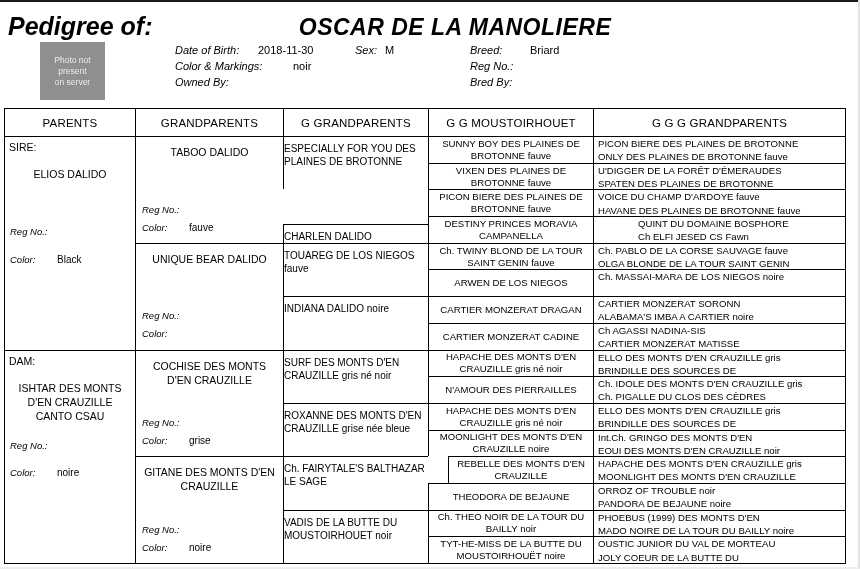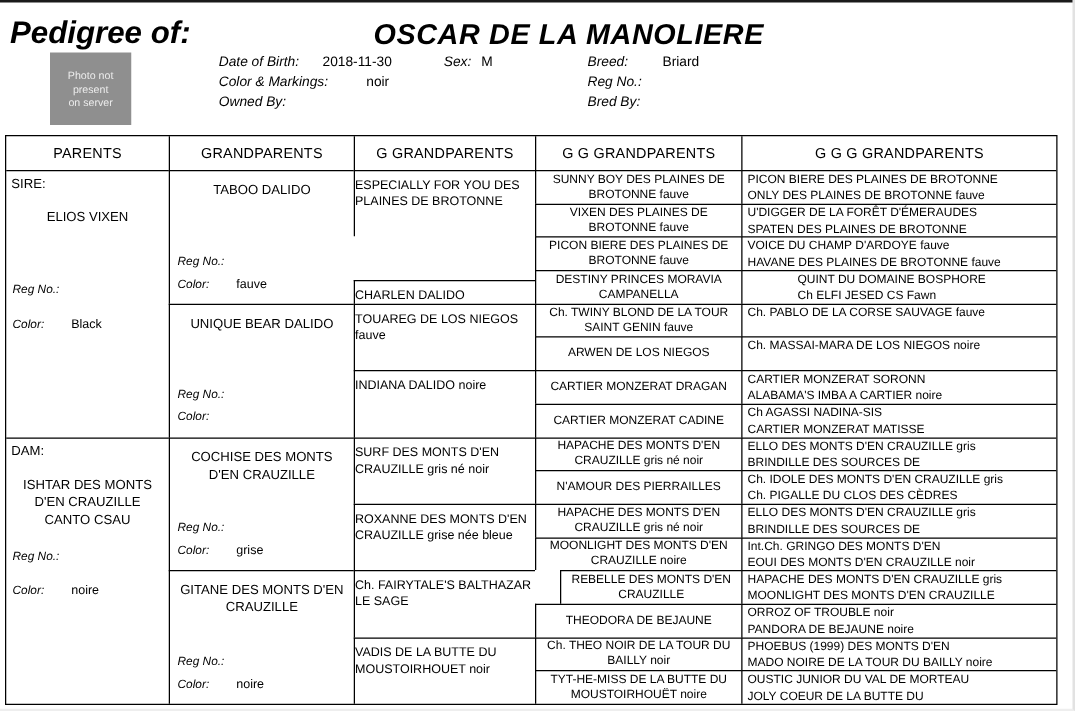--- a/index.html
+++ b/index.html
@@ -79,25 +79,25 @@
     <span class="lbl" style="left:175px; top:76px;">Owned By:</span>
     <span class="val" style="left:260px; top:76px;"></span>
     <span class="lbl" style="left:470px; top:76px;">Bred By:</span>
     <span class="val" style="left:530px; top:76px;"></span>
   </div>
 
   <div class="pedigree">
       <div class="cell hdr" style="grid-area: 1 / 1 / span 1;">PARENTS</div>
       <div class="cell hdr bl" style="grid-area: 1 / 2 / span 1;">GRANDPARENTS</div>
       <div class="cell hdr bl" style="grid-area: 1 / 3 / span 1;">G GRANDPARENTS</div>
-      <div class="cell hdr bl" style="grid-area: 1 / 4 / span 1;">G G GRANDPARENTS</div>
+      <div class="cell hdr bl" style="grid-area: 1 / 4 / span 1;">G G MOUSTOIRHOUET</div>
       <div class="cell hdr bl" style="grid-area: 1 / 5 / span 1;">G G G GRANDPARENTS</div>
       <div class="cell parent bt" style="grid-area: 2 / 1 / span 8;">
         <div class="p-prefix">SIRE:</div>
-        <div class="p-name">ELIOS VIXEN</div>
+        <div class="p-name">ELIOS DALIDO</div>
         <div class="p-reg">Reg No.:</div>
         <div class="p-color"><span class="clabel">Color:</span><span>Black</span></div>
       </div>
       <div class="cell parent bt" style="grid-area: 10 / 1 / span 8;">
         <div class="p-prefix">DAM:</div>
         <div class="p-name">ISHTAR DES MONTS D'EN CRAUZILLE CANTO CSAU</div>
         <div class="p-reg">Reg No.:</div>
         <div class="p-color"><span class="clabel">Color:</span><span>noire</span></div>
       </div>
       <div class="cell gparent bl bt" style="grid-area: 2 / 2 / span 4;">
@@ -203,20 +203,21 @@
       <div class="cell g4parent bl bt" style="grid-area: 4 / 5 / span 1;">
         <div class="g4-line">VOICE DU CHAMP D'ARDOYE fauve</div>
         <div class="g4-line">HAVANE DES PLAINES DE BROTONNE fauve</div>
       </div>
       <div class="cell g4parent bl bt" style="grid-area: 5 / 5 / span 1; padding-left: 44px;">
         <div class="g4-line">QUINT DU DOMAINE BOSPHORE</div>
         <div class="g4-line">Ch ELFI JESED CS Fawn</div>
       </div>
       <div class="cell g4parent bl bt" style="grid-area: 6 / 5 / span 1;">
         <div class="g4-line">Ch. PABLO DE LA CORSE SAUVAGE fauve</div>
+        <div class="g4-line">OLGA BLONDE DE LA TOUR SAINT GENIN</div>
       </div>
       <div class="cell g4parent bl bt" style="grid-area: 7 / 5 / span 1;">
         <div class="g4-line">Ch. MASSAI-MARA DE LOS NIEGOS noire</div>
       </div>
       <div class="cell g4parent bl bt" style="grid-area: 8 / 5 / span 1;">
         <div class="g4-line">CARTIER MONZERAT SORONN</div>
         <div class="g4-line">ALABAMA'S IMBA A CARTIER noire</div>
       </div>
       <div class="cell g4parent bl bt" style="grid-area: 9 / 5 / span 1;">
         <div class="g4-line">Ch AGASSI NADINA-SIS</div>

